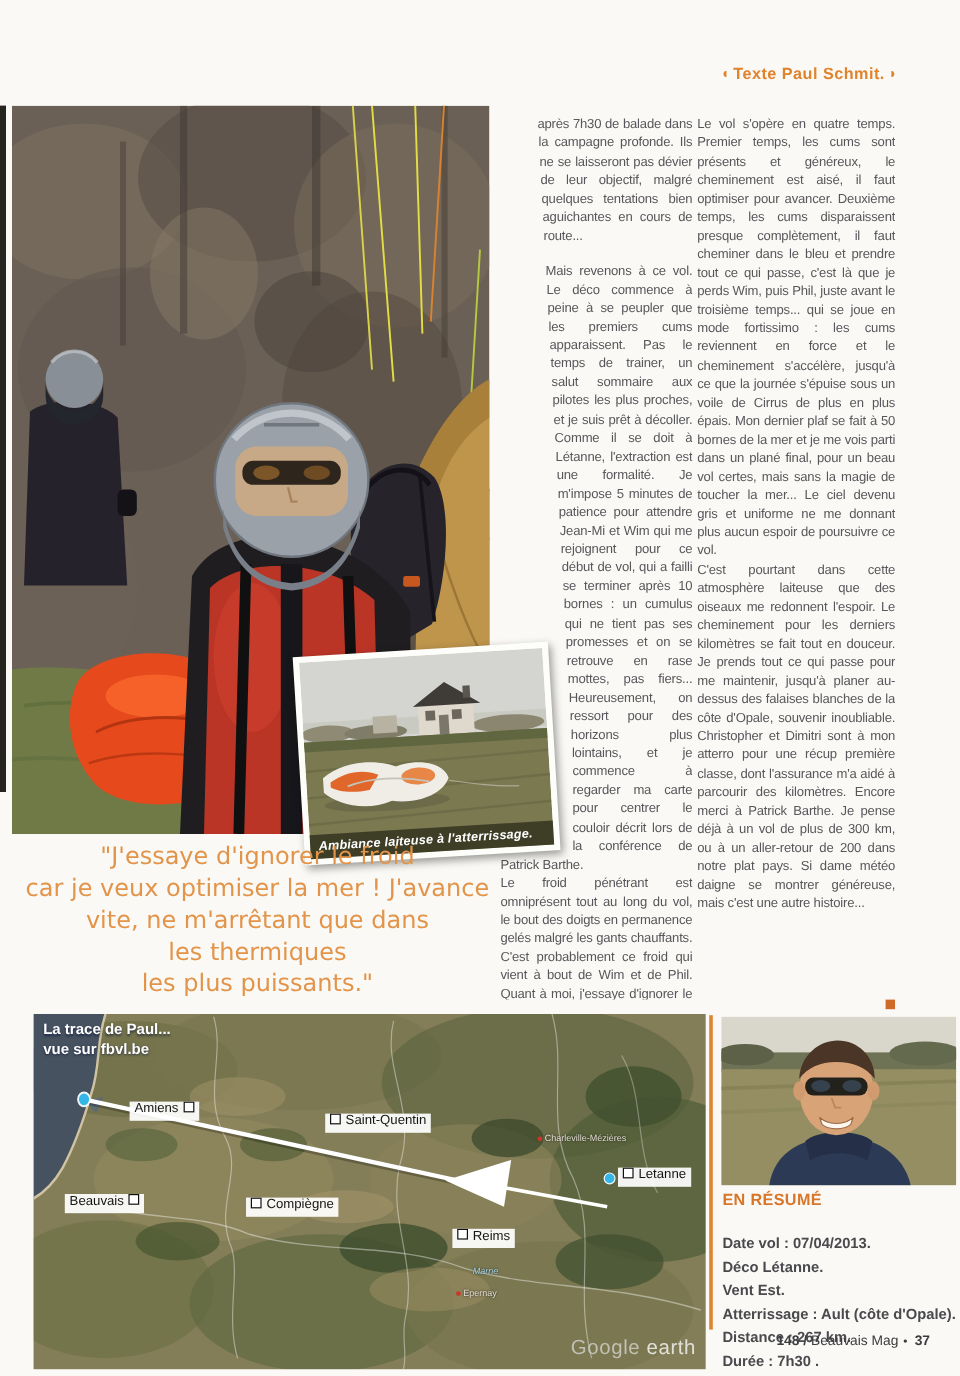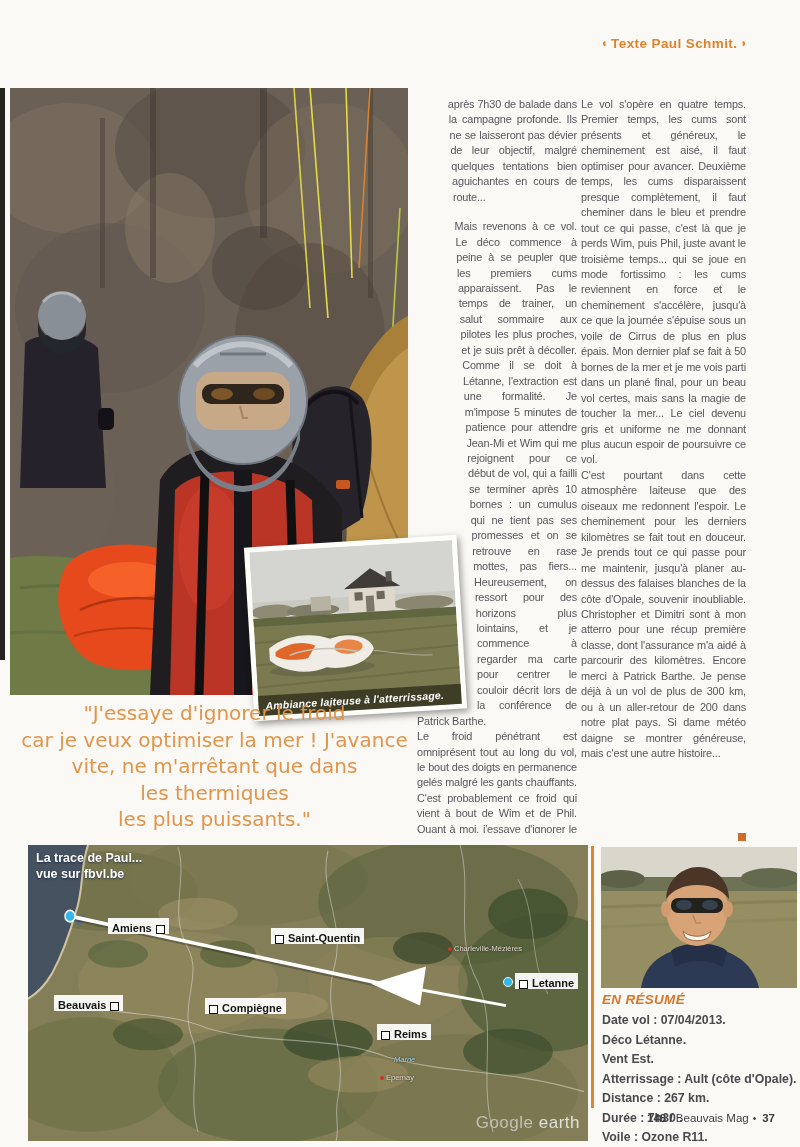--- a/index.html
+++ b/index.html
@@ -4,21 +4,21 @@
 <style>
   html,body{margin:0;padding:0;}
   body{width:800px;height:1147px;position:relative;background:#f2f0ea;overflow:hidden;
        font-family:"Liberation Sans",sans-serif;}
   .page{position:absolute;inset:0;background:#faf9f5;}
 
   
   .scan-edge{position:absolute;left:0;top:88px;width:5px;height:572px;background:#26241f;}
 
   
-  .credit{position:absolute;top:36px;right:52px;color:#e0832d;font-weight:bold;
+  .credit{position:absolute;top:54px;right:52px;color:#e0832d;font-weight:bold;
           font-size:13.5px;letter-spacing:.4px;}
   .credit .brk{font-size:12px;position:relative;top:-1px;}
   .credit .txt{margin:0 3px;}
 
   
   .photo-main{position:absolute;left:10px;top:88px;width:398px;height:607px;overflow:hidden;}
   .photo-main svg{display:block;width:100%;height:100%;}
 
   
   .col{position:absolute;top:97px;color:#57575b;font-size:10.9px;line-height:15.45px;
@@ -44,39 +44,39 @@
   
   .quote{position:absolute;left:12px;top:700px;width:405px;text-align:center;color:#e2944a;
          font-family:"DejaVu Sans",sans-serif;font-size:20px;line-height:26.5px;}
 
   
   .map{position:absolute;left:28px;top:845px;width:560px;height:296px;overflow:hidden;background:#837e58;}
   .map svg{position:absolute;inset:0;width:100%;height:100%;}
   .map-title{position:absolute;left:8px;top:5px;color:#fff;font-weight:bold;font-size:12.5px;
              line-height:16px;text-shadow:0 1px 2px rgba(10,20,60,.7);}
   .chip{position:absolute;background:rgba(255,255,255,.93);color:#141414;font-size:11px;
-        height:16px;display:flex;align-items:flex-end;gap:4px;padding:0 4px;white-space:nowrap;font-weight:bold;}
+        height:16px;display:flex;align-items:flex-start;gap:4px;padding:0 4px;white-space:nowrap;}
   .chip .sq{width:7px;height:7px;border:1.5px solid #111;background:#fff;flex:none;}
   .map-dot{position:absolute;width:10px;height:10px;border-radius:50%;background:#35b6e8;
            border:1.5px solid #eef6fa;box-sizing:border-box;}
   .tiny{position:absolute;color:#e3dcd2;font-size:7.5px;text-shadow:0 0 2px rgba(0,0,0,.8);
         display:flex;align-items:center;gap:2px;white-space:nowrap;}
   .tiny .rd{width:4px;height:4px;border-radius:50%;background:#c8372b;flex:none;}
   .tiny.river{color:#9fd4e8;font-style:italic;}
   .ge-mark{position:absolute;right:8px;bottom:8px;font-size:17px;letter-spacing:.5px;}
   .ge-mark .g1{color:rgba(205,205,198,.85);}
   .ge-mark .g2{color:rgba(235,235,228,.9);}
 
   
   .orange-rule{position:absolute;left:591px;top:846px;width:3px;height:262px;background:#dd8630;}
   .portrait{position:absolute;left:601px;top:847px;width:196px;height:141px;overflow:hidden;}
   .portrait svg{display:block;width:100%;height:100%;}
 
   .summary{position:absolute;left:602px;top:992px;width:198px;}
-  .summary-title{color:#d8762a;font-weight:bold;font-size:13.5px;letter-spacing:.3px;margin-bottom:4px;font-style:italic;}
+  .summary-title{color:#d8762a;font-weight:bold;font-size:13.5px;letter-spacing:.3px;margin-bottom:20px;}
   .summary-line{color:#4a4a4e;font-weight:bold;font-size:12.3px;line-height:19.5px;}
 
   .footer{position:absolute;top:1112px;right:25px;font-size:11.5px;color:#3c3c40;}
   .footer .b{font-weight:bold;text-align:right;}
   .footer .dot{margin:0 6px 0 4px;font-size:10px;}
 </style>
 </head>
 <body>
 
 <div class="page">

